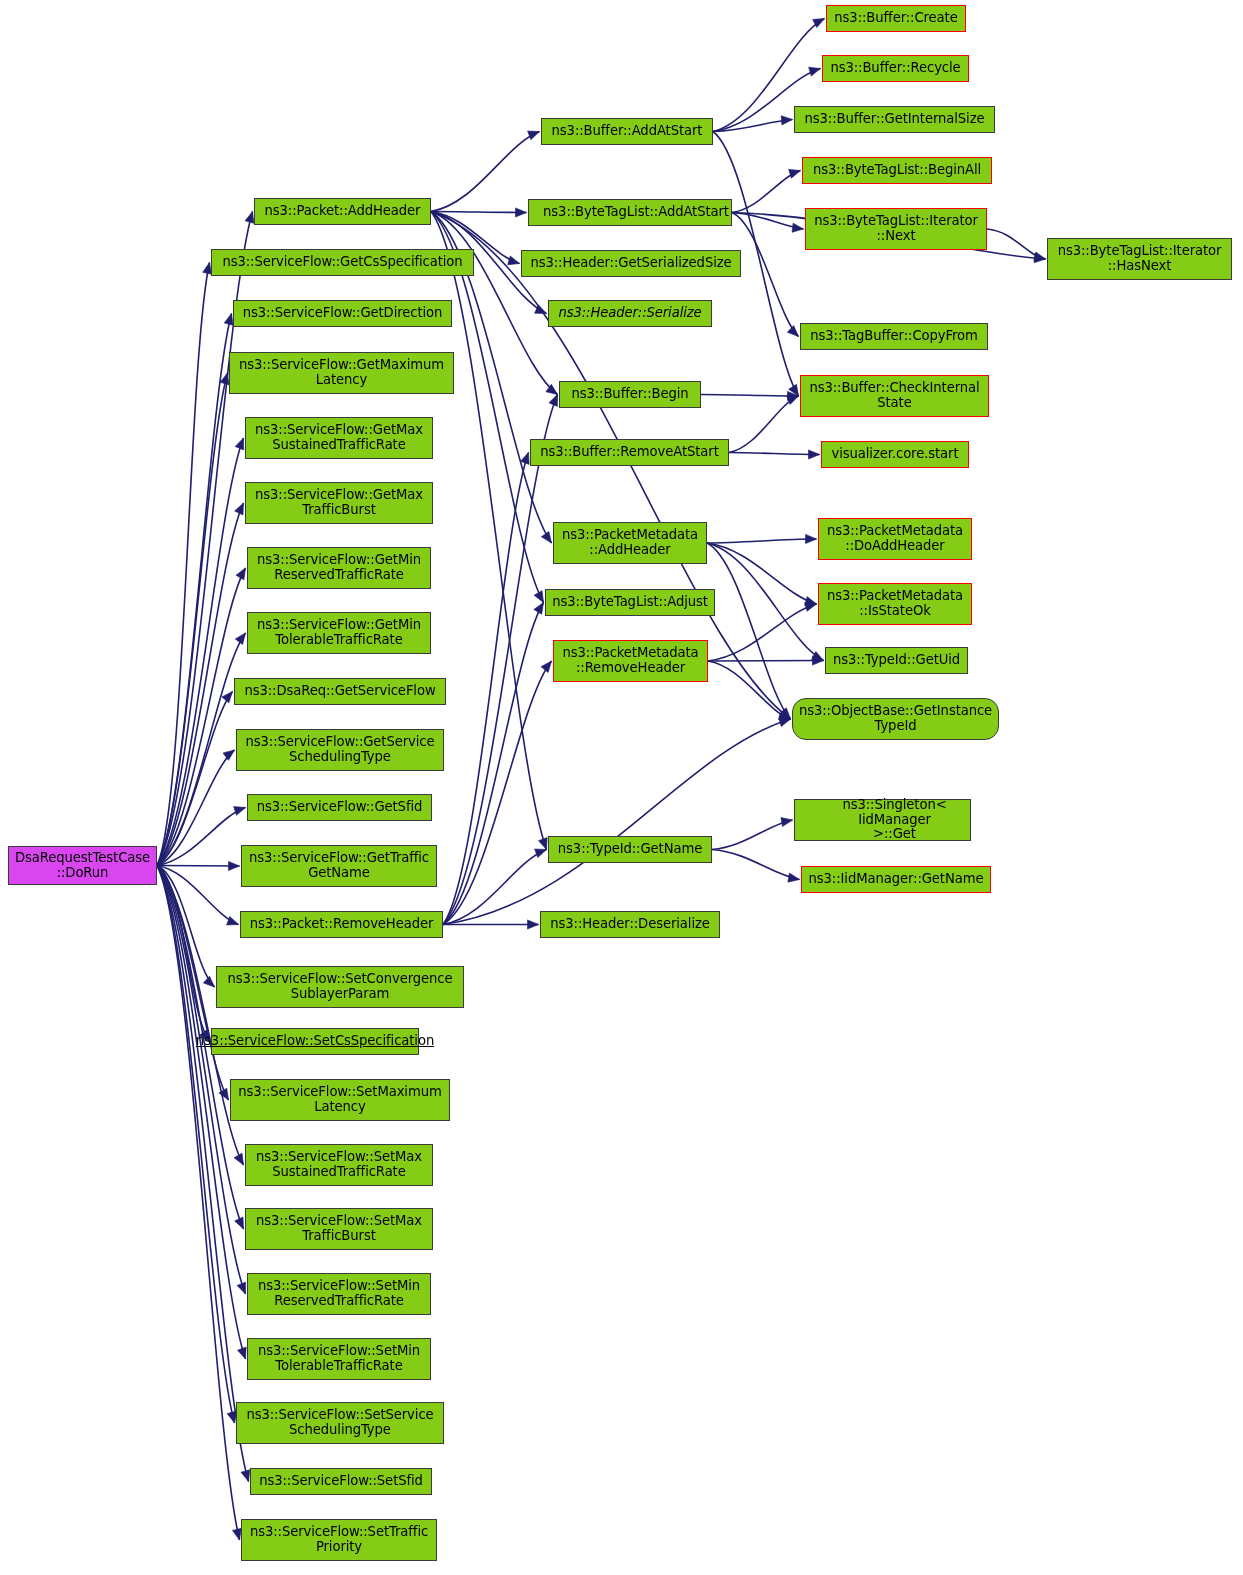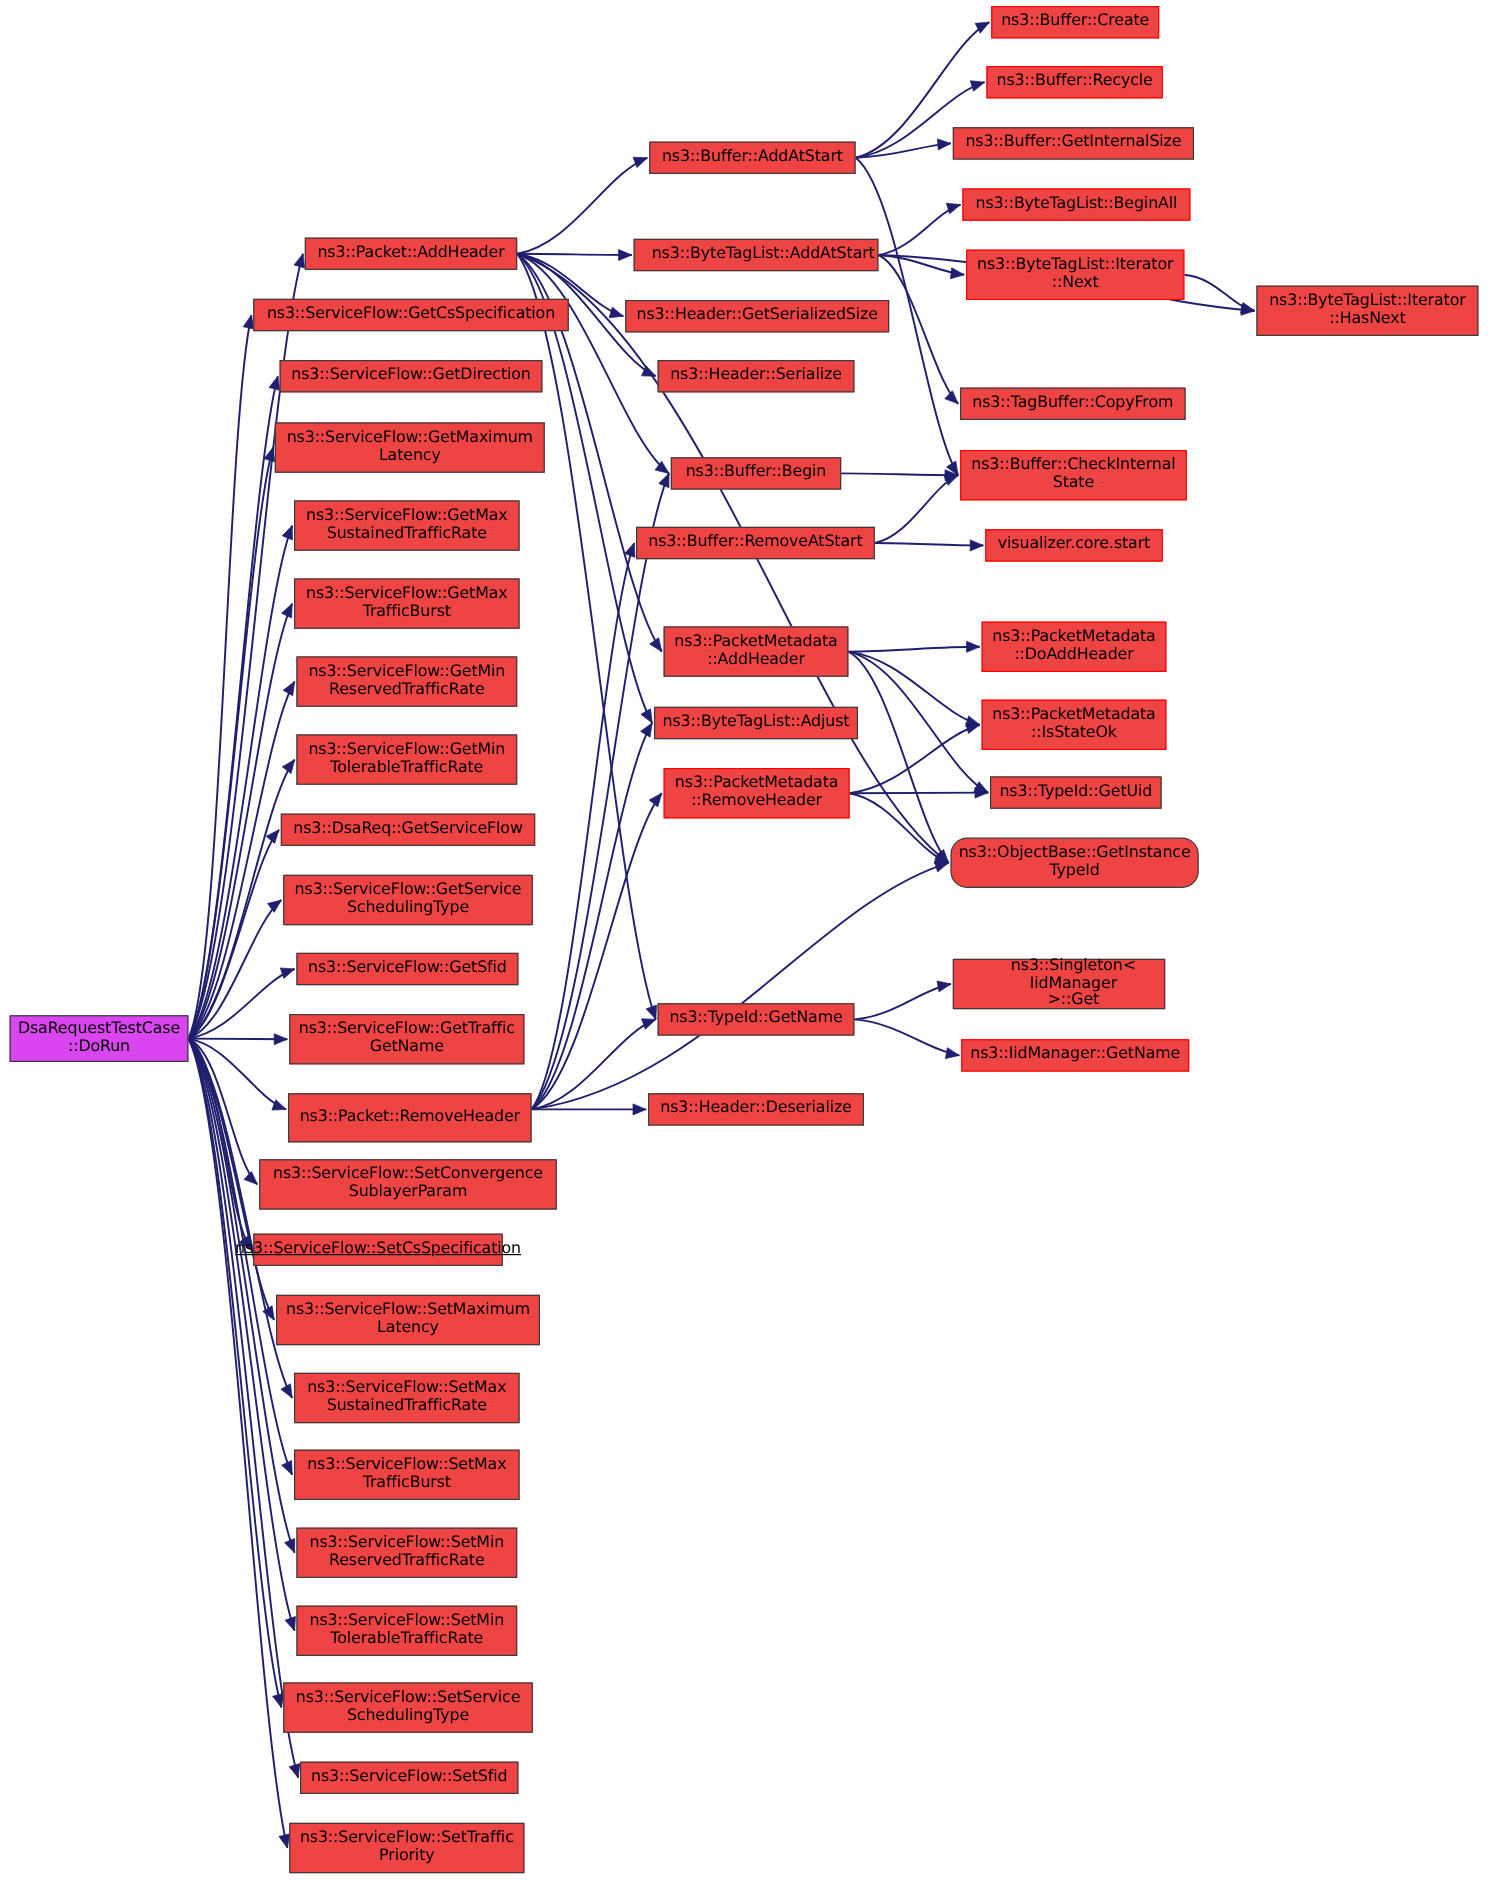--- a/index.html
+++ b/index.html
@@ -30,21 +30,21 @@
     stroke-width: 1.6;
   }
   .arrow-head {
     fill: #1f1f6e;
     stroke: #1f1f6e;
     stroke-width: 0.6;
   }
   .node-box {
     position: absolute;
     box-sizing: border-box;
-    background: #ef4444;
+    background: #84cc16;
     border: 1.3px solid #3b3b3b;
     display: flex;
     align-items: center;
     justify-content: center;
     text-align: center;
     color: #000000;
     font-size: 13.2px;
     line-height: 1.12;
     letter-spacing: -0.1px;
     padding: 1px 4px;
@@ -201,21 +201,21 @@
       <div class="node-box" style="left: 247px; top: 547px; width: 184px; height: 42px;">ns3::ServiceFlow::GetMin
 ReservedTrafficRate</div>
       <div class="node-box" style="left: 247px; top: 612px; width: 184px; height: 42px;">ns3::ServiceFlow::GetMin
 TolerableTrafficRate</div>
       <div class="node-box" style="left: 234px; top: 678px; width: 212px; height: 27px;">ns3::DsaReq::GetServiceFlow</div>
       <div class="node-box" style="left: 236px; top: 729px; width: 208px; height: 42px;">ns3::ServiceFlow::GetService
 SchedulingType</div>
       <div class="node-box" style="left: 247px; top: 794px; width: 185px; height: 27px;">ns3::ServiceFlow::GetSfid</div>
       <div class="node-box" style="left: 241px; top: 845px; width: 196px; height: 42px;">ns3::ServiceFlow::GetTraffic
 GetName</div>
-      <div class="node-box" style="left: 240px; top: 911px; width: 203px; height: 41px;">ns3::Packet::RemoveHeader</div>
+      <div class="node-box" style="left: 240px; top: 911px; width: 203px; height: 27px;">ns3::Packet::RemoveHeader</div>
       <div class="node-box" style="left: 216px; top: 966px; width: 248px; height: 42px;">ns3::ServiceFlow::SetConvergence
 SublayerParam</div>
       <div class="node-box" style="left: 211px; top: 1028px; width: 208px; height: 27px; text-decoration: underline;">ns3::ServiceFlow::SetCsSpecification</div>
       <div class="node-box" style="left: 230px; top: 1079px; width: 220px; height: 42px;">ns3::ServiceFlow::SetMaximum
 Latency</div>
       <div class="node-box" style="left: 245px; top: 1144px; width: 188px; height: 42px;">ns3::ServiceFlow::SetMax
 SustainedTrafficRate</div>
       <div class="node-box" style="left: 245px; top: 1208px; width: 188px; height: 42px;">ns3::ServiceFlow::SetMax
 TrafficBurst</div>
       <div class="node-box" style="left: 247px; top: 1273px; width: 184px; height: 42px;">ns3::ServiceFlow::SetMin
@@ -223,21 +223,21 @@
       <div class="node-box" style="left: 247px; top: 1338px; width: 184px; height: 42px;">ns3::ServiceFlow::SetMin
 TolerableTrafficRate</div>
       <div class="node-box" style="left: 236px; top: 1402px; width: 208px; height: 42px;">ns3::ServiceFlow::SetService
 SchedulingType</div>
       <div class="node-box" style="left: 250px; top: 1468px; width: 182px; height: 27px;">ns3::ServiceFlow::SetSfid</div>
       <div class="node-box" style="left: 241px; top: 1519px; width: 196px; height: 42px;">ns3::ServiceFlow::SetTraffic
 Priority</div>
       <div class="node-box" style="left: 541px; top: 118px; width: 172px; height: 27px;">ns3::Buffer::AddAtStart</div>
       <div class="node-box" style="left: 528px; top: 199px; width: 204px; height: 27px; padding-left: 16px;">ns3::ByteTagList::AddAtStart</div>
       <div class="node-box" style="left: 521px; top: 250px; width: 220px; height: 27px;">ns3::Header::GetSerializedSize</div>
-      <div class="node-box" style="left: 548px; top: 300px; width: 164px; height: 27px;">ns3::Header::Serialize</div>
+      <div class="node-box" style="left: 548px; top: 300px; width: 164px; height: 27px; font-style: italic;">ns3::Header::Serialize</div>
       <div class="node-box" style="left: 559px; top: 381px; width: 142px; height: 27px;">ns3::Buffer::Begin</div>
       <div class="node-box" style="left: 530px; top: 439px; width: 199px; height: 27px;">ns3::Buffer::RemoveAtStart</div>
       <div class="node-box" style="left: 553px; top: 522px; width: 154px; height: 42px;">ns3::PacketMetadata
 ::AddHeader</div>
       <div class="node-box" style="left: 545px; top: 589px; width: 170px; height: 27px;">ns3::ByteTagList::Adjust</div>
       <div class="node-box red" style="left: 553px; top: 640px; width: 155px; height: 42px;">ns3::PacketMetadata
 ::RemoveHeader</div>
       <div class="node-box" style="left: 548px; top: 836px; width: 164px; height: 27px;">ns3::TypeId::GetName</div>
       <div class="node-box" style="left: 540px; top: 911px; width: 180px; height: 27px;">ns3::Header::Deserialize</div>
       <div class="node-box red" style="left: 826px; top: 5px; width: 140px; height: 27px;">ns3::Buffer::Create</div>

